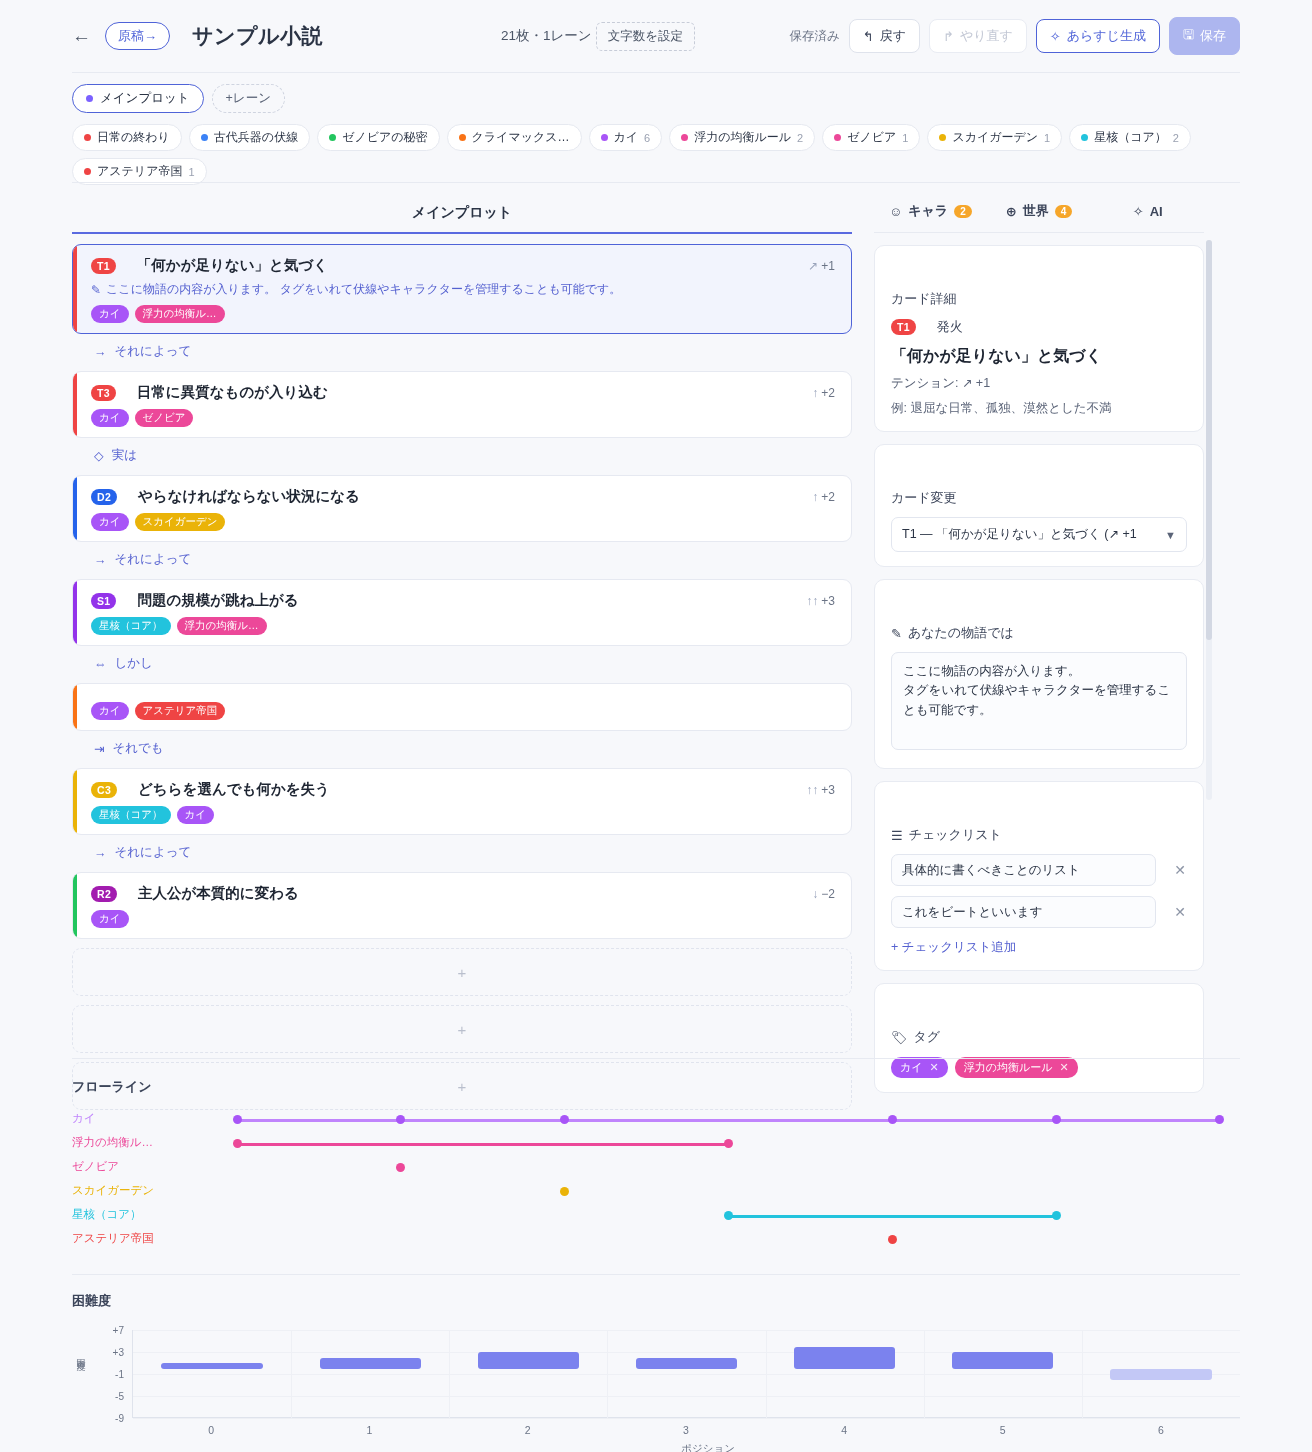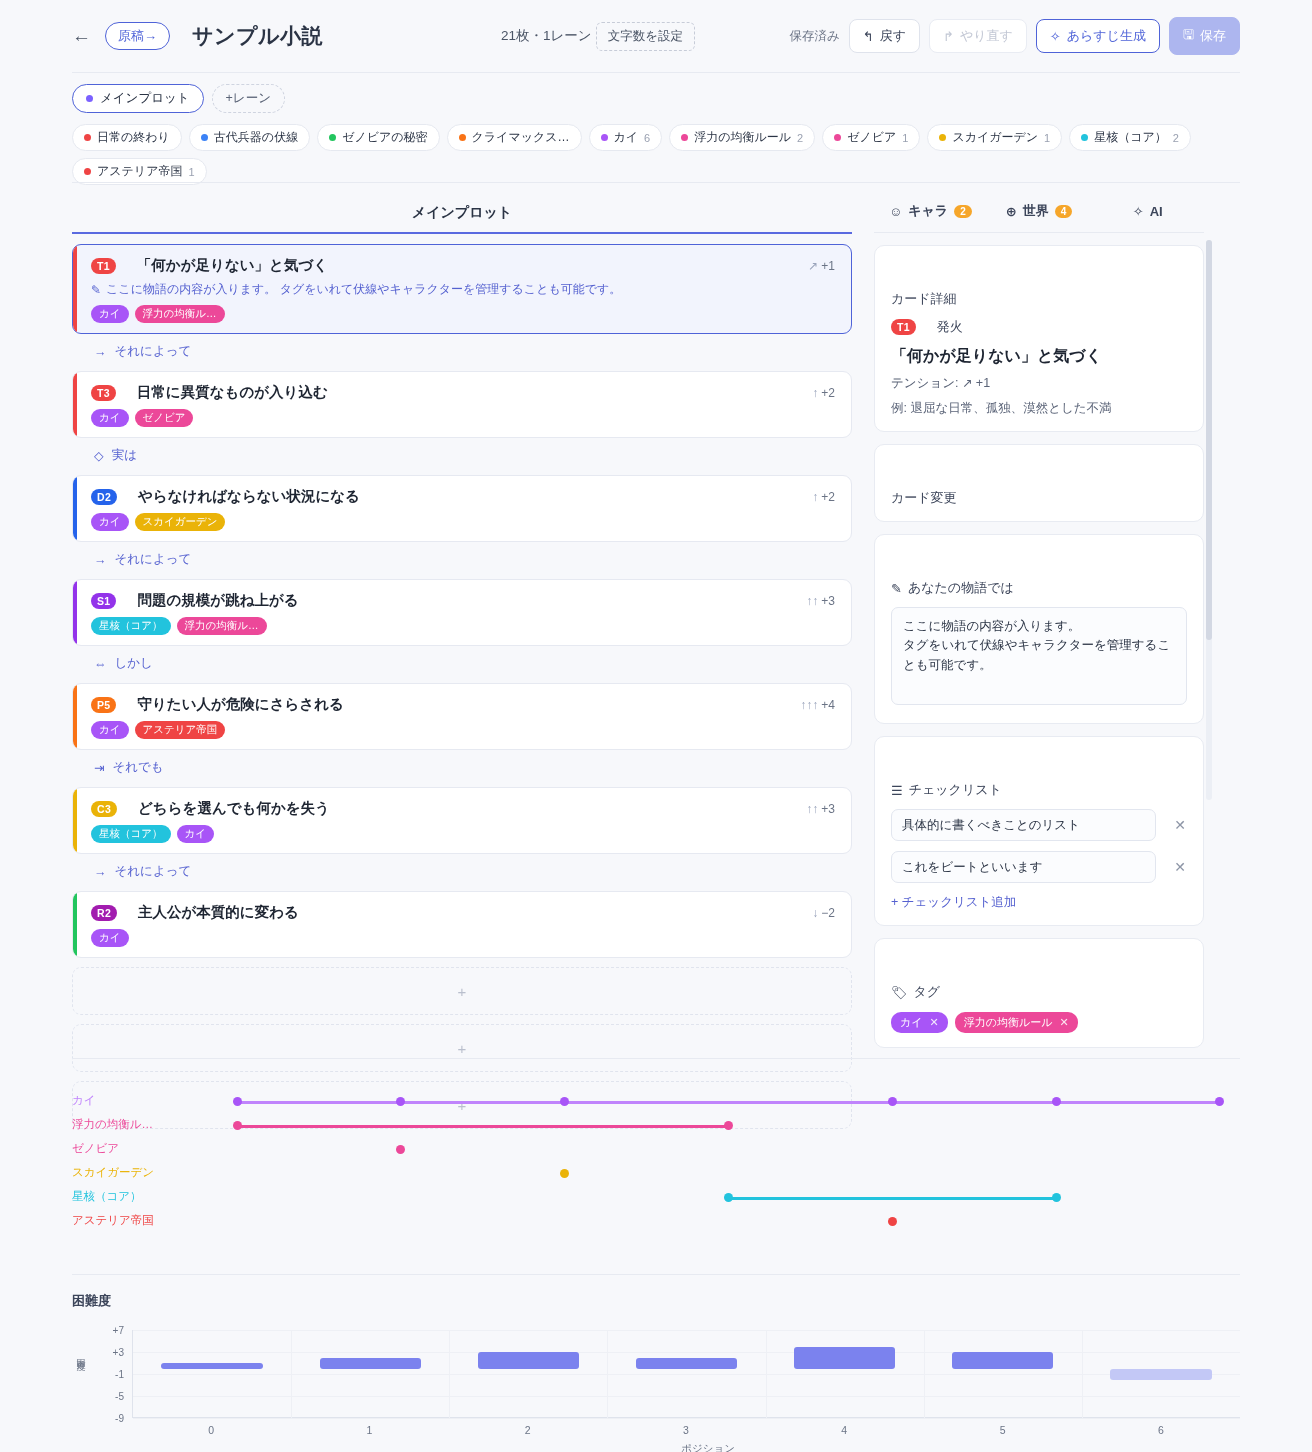--- a/index.html
+++ b/index.html
@@ -324,28 +324,20 @@
               <span class="pill" style="background: rgb(34, 195, 221);">星核（コア）</span>
               <span class="pill" style="background: rgb(236, 72, 153);">浮力の均衡ル…</span>
             </div>
           </div>
           <div class="connector">
             <span>⇔</span>
             <span>しかし</span>
           </div>
           <div class="card">
             <span class="accent" style="background:#f97316"></span>
-            <div class="card-row">
-              <span class="badge" style="background:#f97316">P5</span>
-              <span class="card-title">守りたい人が危険にさらされる</span>
-              <span class="tension">
-                <span class="arr">↑↑↑</span>
-                <span>+4</span>
-              </span>
-            </div>
             <div class="pills">
               <span class="pill" style="background: rgb(168, 85, 247);">カイ</span>
               <span class="pill" style="background: rgb(239, 68, 68);">アステリア帝国</span>
             </div>
           </div>
           <div class="connector">
             <span>⇥</span>
             <span>それでも</span>
           </div>
           <div class="card">
@@ -414,20 +406,24 @@
           <span class="badge" id="detail-badge" style="background: rgb(239, 68, 68);">T1</span>
           <span style="font-size:13px;color:#3c455a">発火</span>
         </div>
         <div class="panel-title">「何かが足りない」と気づく</div>
         <div class="panel-line">テンション: ↗ +1</div>
         <div class="panel-line">例: 退屈な日常、孤独、漠然とした不満</div>
       </div>
 
       <div class="panel">
         <div class="panel-h">カード変更</div>
+        <div class="select-box">
+          <span>T1 — 「何かが足りない」と気づく (↗ +1</span>
+          <span class="chev">▼</span>
+        </div>
       </div>
 
       <div class="panel">
         <div class="panel-h">
           <span>✎</span>
           <span>あなたの物語では</span>
         </div>
         <textarea class="ta" style="">ここに物語の内容が入ります。
 タグをいれて伏線やキャラクターを管理することも可能です。</textarea>
       </div>
@@ -469,20 +465,21 @@
 
       <div class="side-scroll">
           <i></i>
         </div>
     </div>
   </div>
 
   <div class="sec-divider" style="top:1058px"></div>
 
   <div class="flow">
+    <div class="flow-h">フローライン</div>
     <div class="flow-rows" id="flowrows">
         <div class="flow-row">
           <div class="flow-label" style="color: rgb(192, 132, 252);">カイ</div>
           <div class="flow-track">
             <div class="flow-line" style="background: rgb(192, 132, 252); left: 70px; width: 982.901px;"></div>
             <div class="flow-dot" style="background: rgb(168, 85, 247); left: 70px;"></div>
             <div class="flow-dot" style="background: rgb(168, 85, 247); left: 233.817px;"></div>
             <div class="flow-dot" style="background: rgb(168, 85, 247); left: 397.634px;"></div>
             <div class="flow-dot" style="background: rgb(168, 85, 247); left: 725.267px;"></div>
             <div class="flow-dot" style="background: rgb(168, 85, 247); left: 889.084px;"></div>

